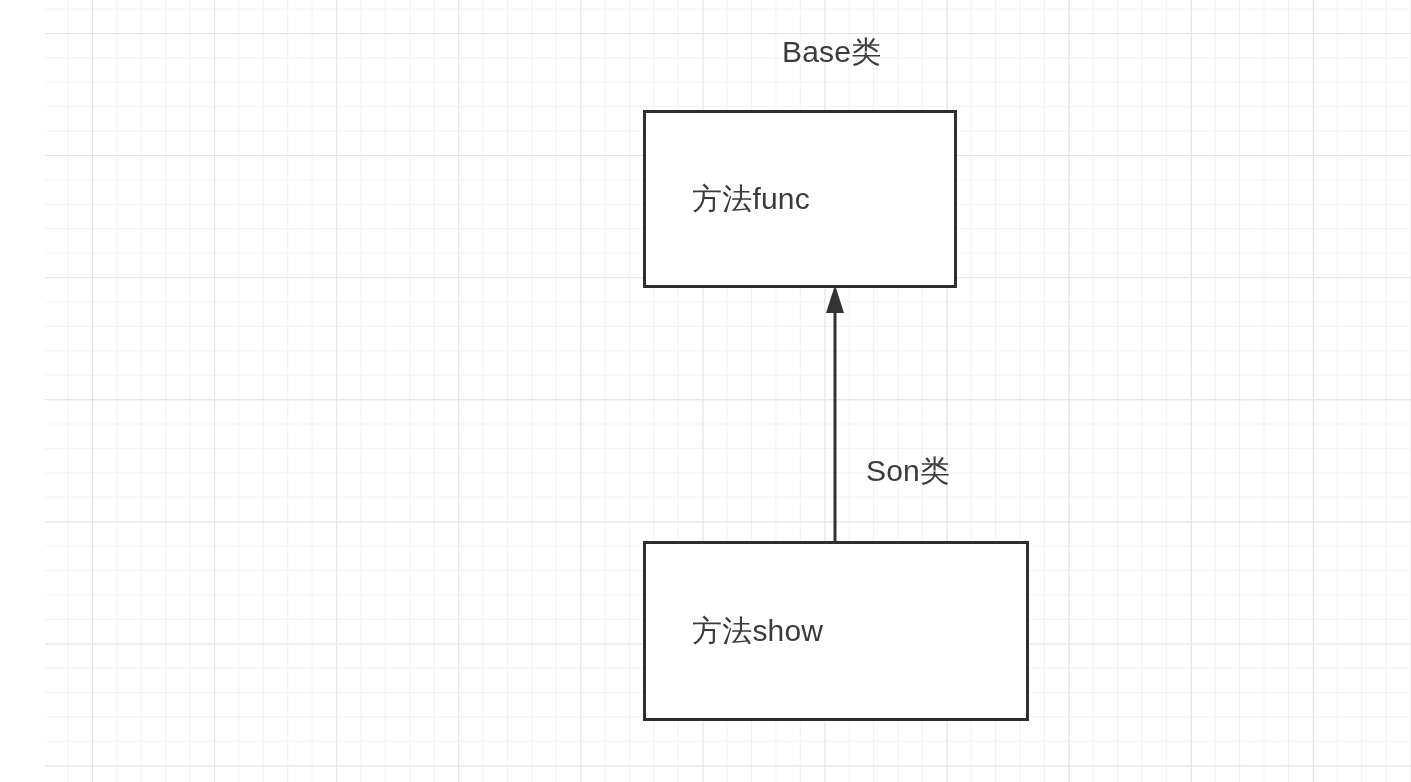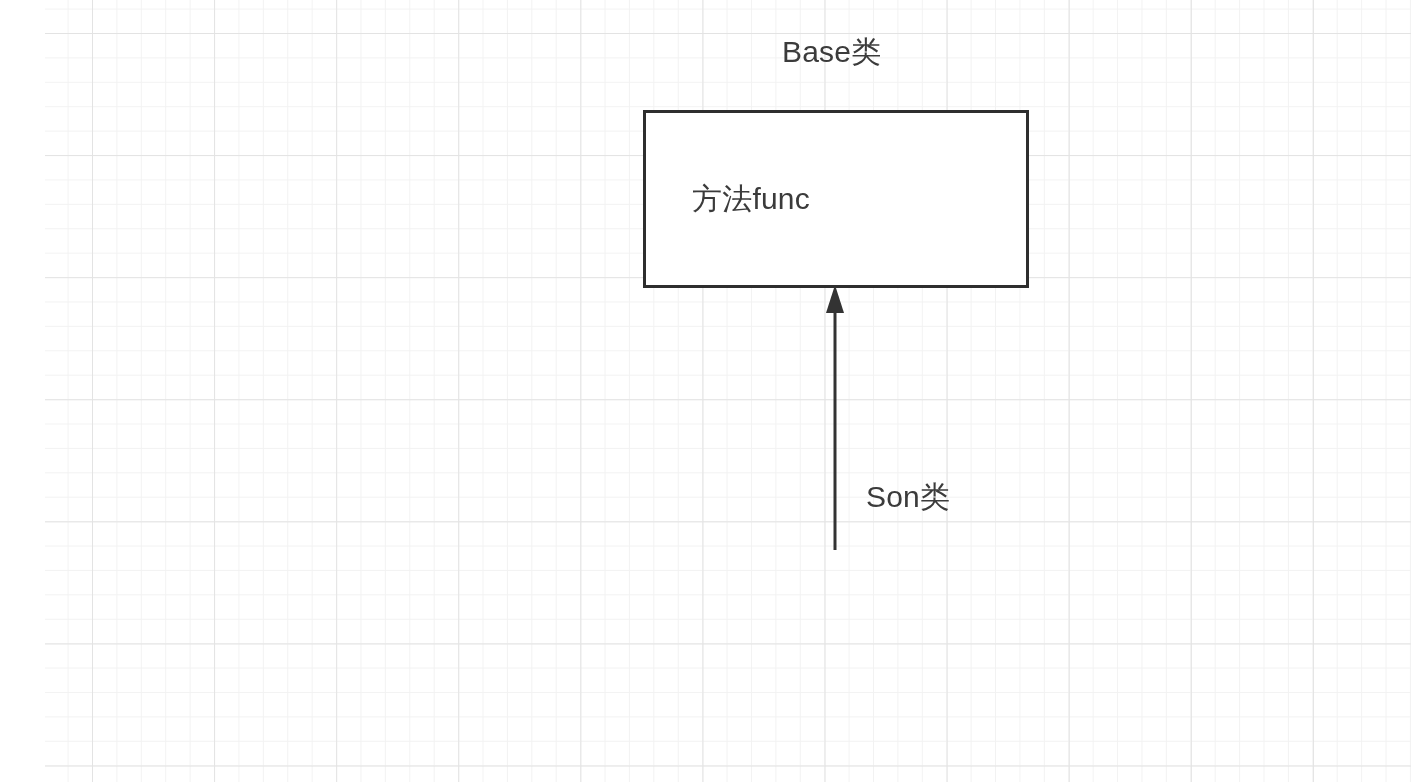--- a/index.html
+++ b/index.html
@@ -52,21 +52,21 @@
     color: #3b3b3b;
     line-height: 1;
     padding-left: 46px;
     letter-spacing: 0.2px;
     white-space: nowrap;
   }
 
   #base-box {
     left: 598px;
     top: 110px;
-    width: 386px;
+    width: 314px;
     height: 178px;
   }
 
   #son-box {
     left: 598px;
     top: 541px;
     width: 386px;
     height: 180px;
   }
 
@@ -79,21 +79,21 @@
     letter-spacing: 0.2px;
   }
 
   #base-caption {
     left: 737px;
     top: 37px;
   }
 
   #son-caption {
     left: 821px;
-    top: 482px;
+    top: 456px;
   }
 
   #inheritance-arrow {
     position: absolute;
     left: 755px;
     top: 275px;
     width: 70px;
     height: 275px;
     overflow: visible;
   }
@@ -109,14 +109,17 @@
     <span class="node-label">方法func</span>
   </div>
 
   <svg id="inheritance-arrow" viewBox="0 0 70 275">
     <line x1="35" y1="275" x2="35" y2="28" stroke="#333333" stroke-width="3"></line>
     <polygon points="35,10 26,38 44,38" fill="#333333"></polygon>
   </svg>
 
   <div class="caption" id="son-caption">Son类</div>
 
+  <div class="node-box" id="son-box">
+    <span class="node-label">方法show</span>
+  </div>
 
 </div>
 
 </body></html>

